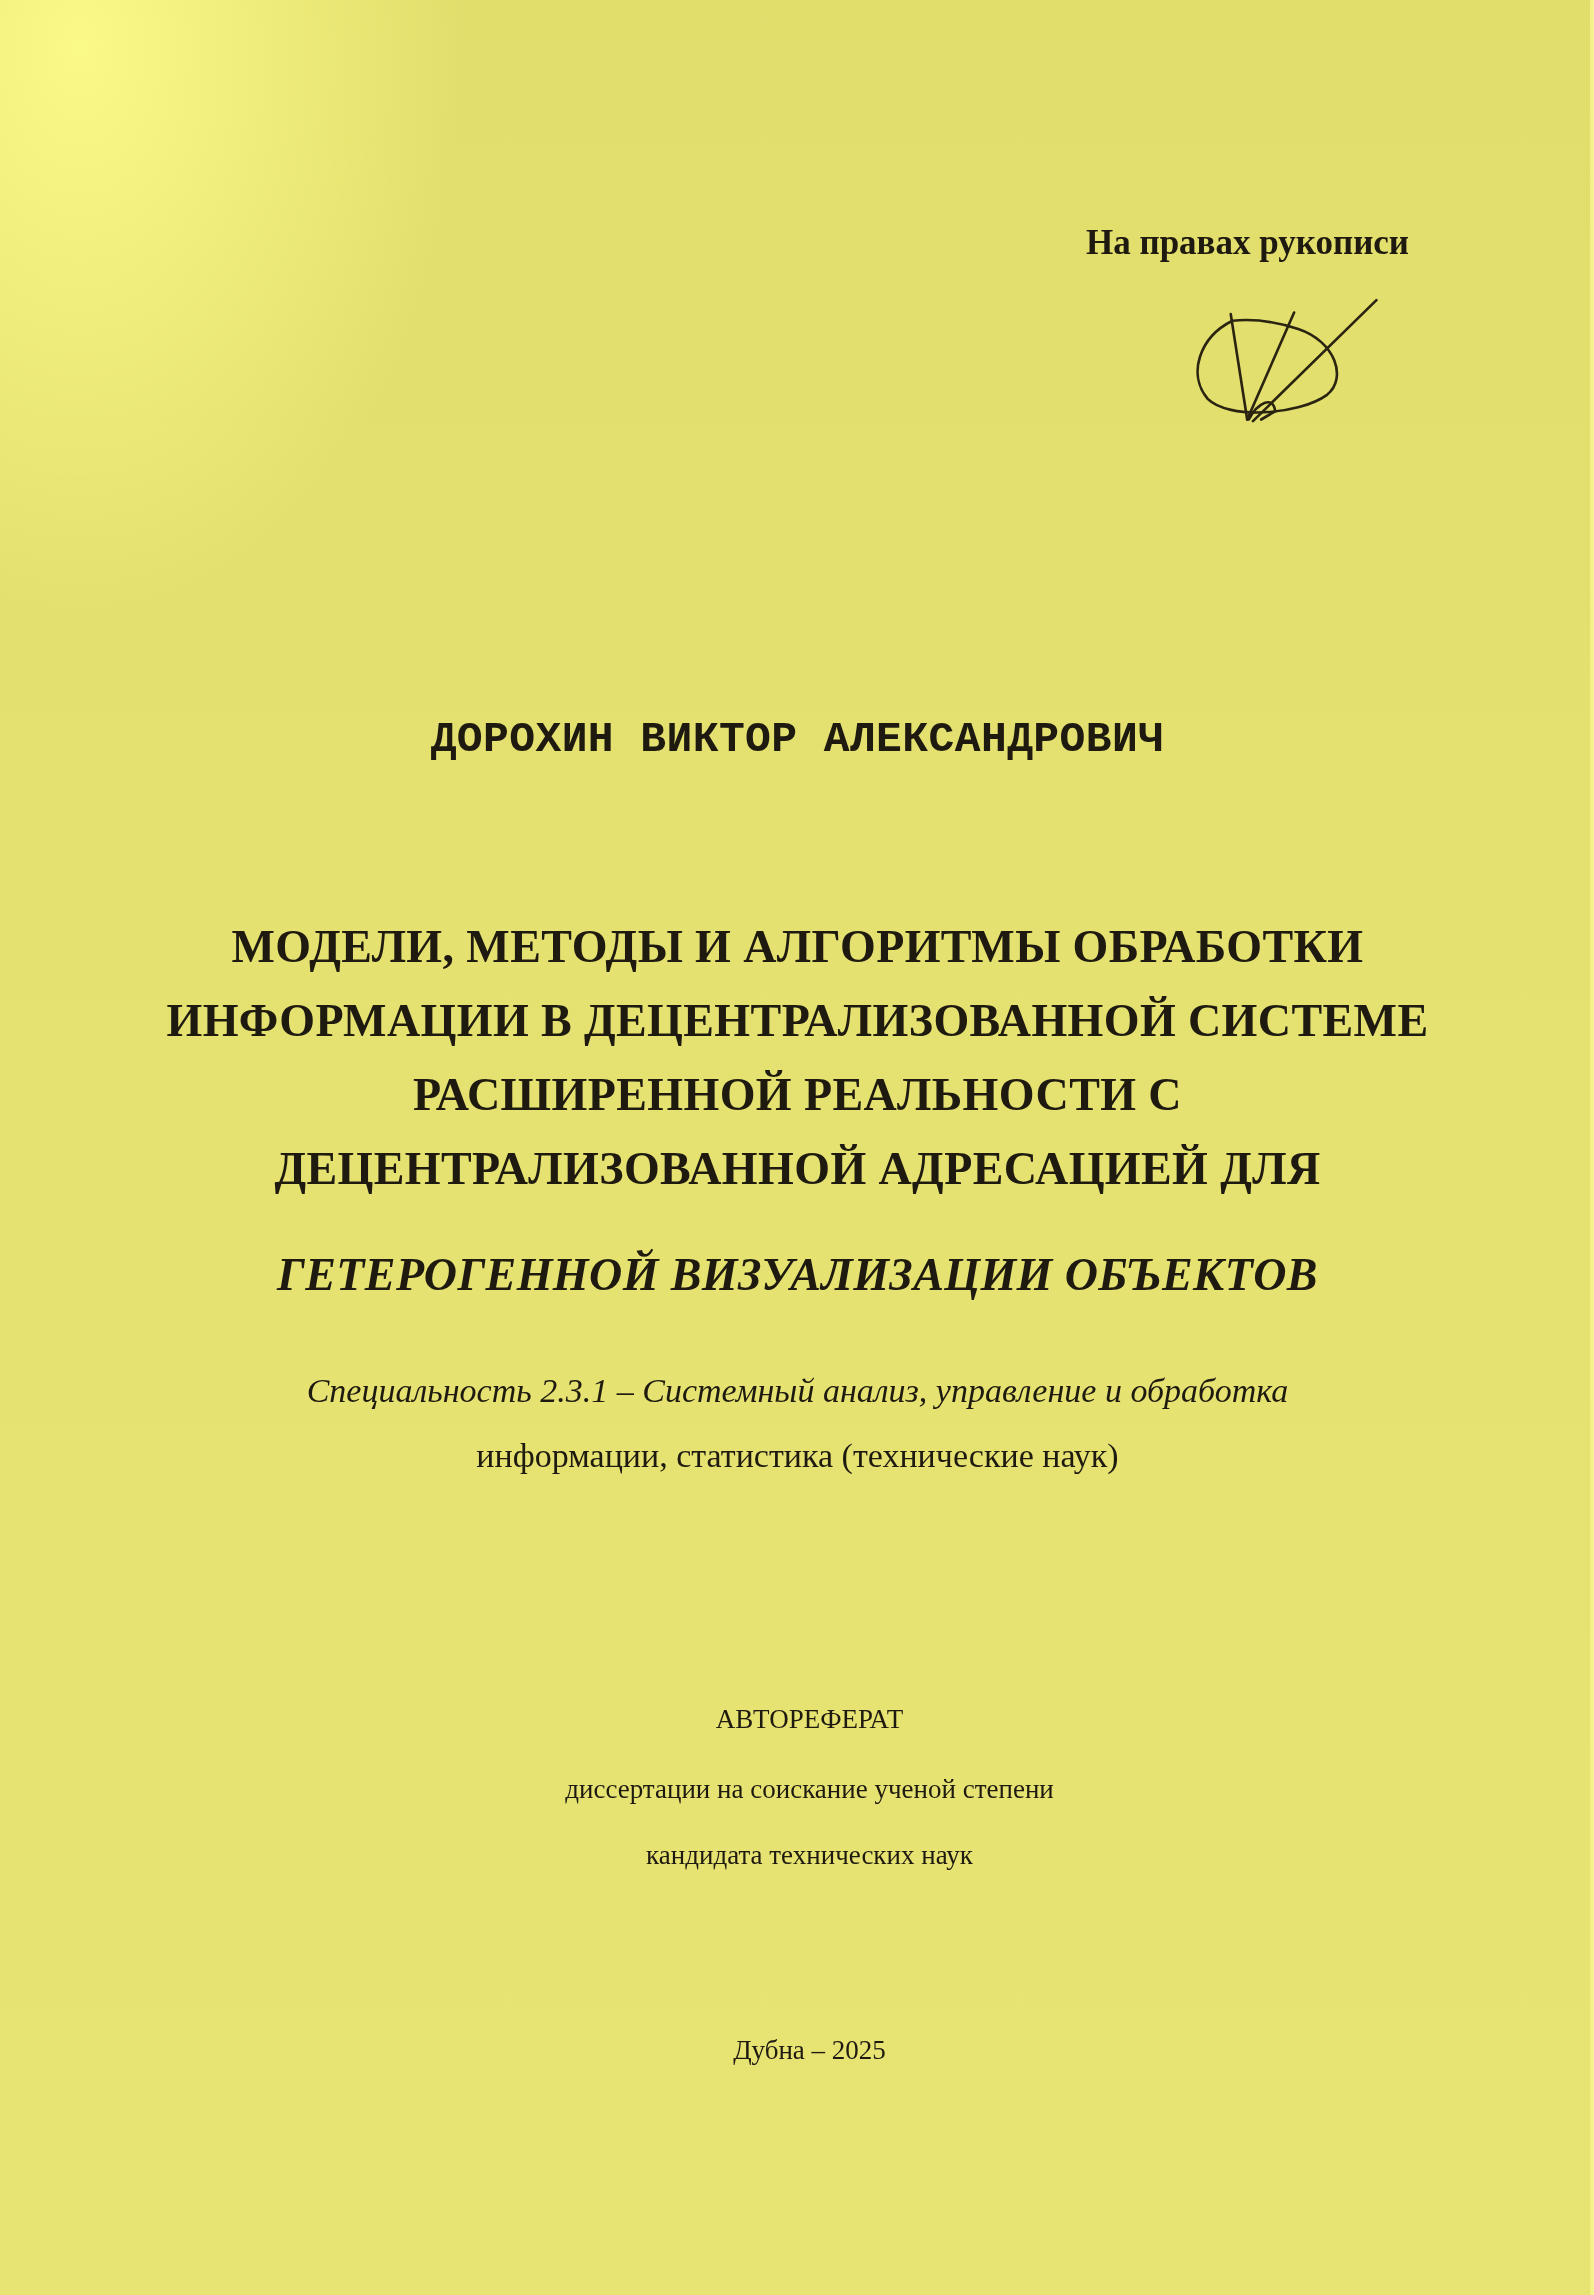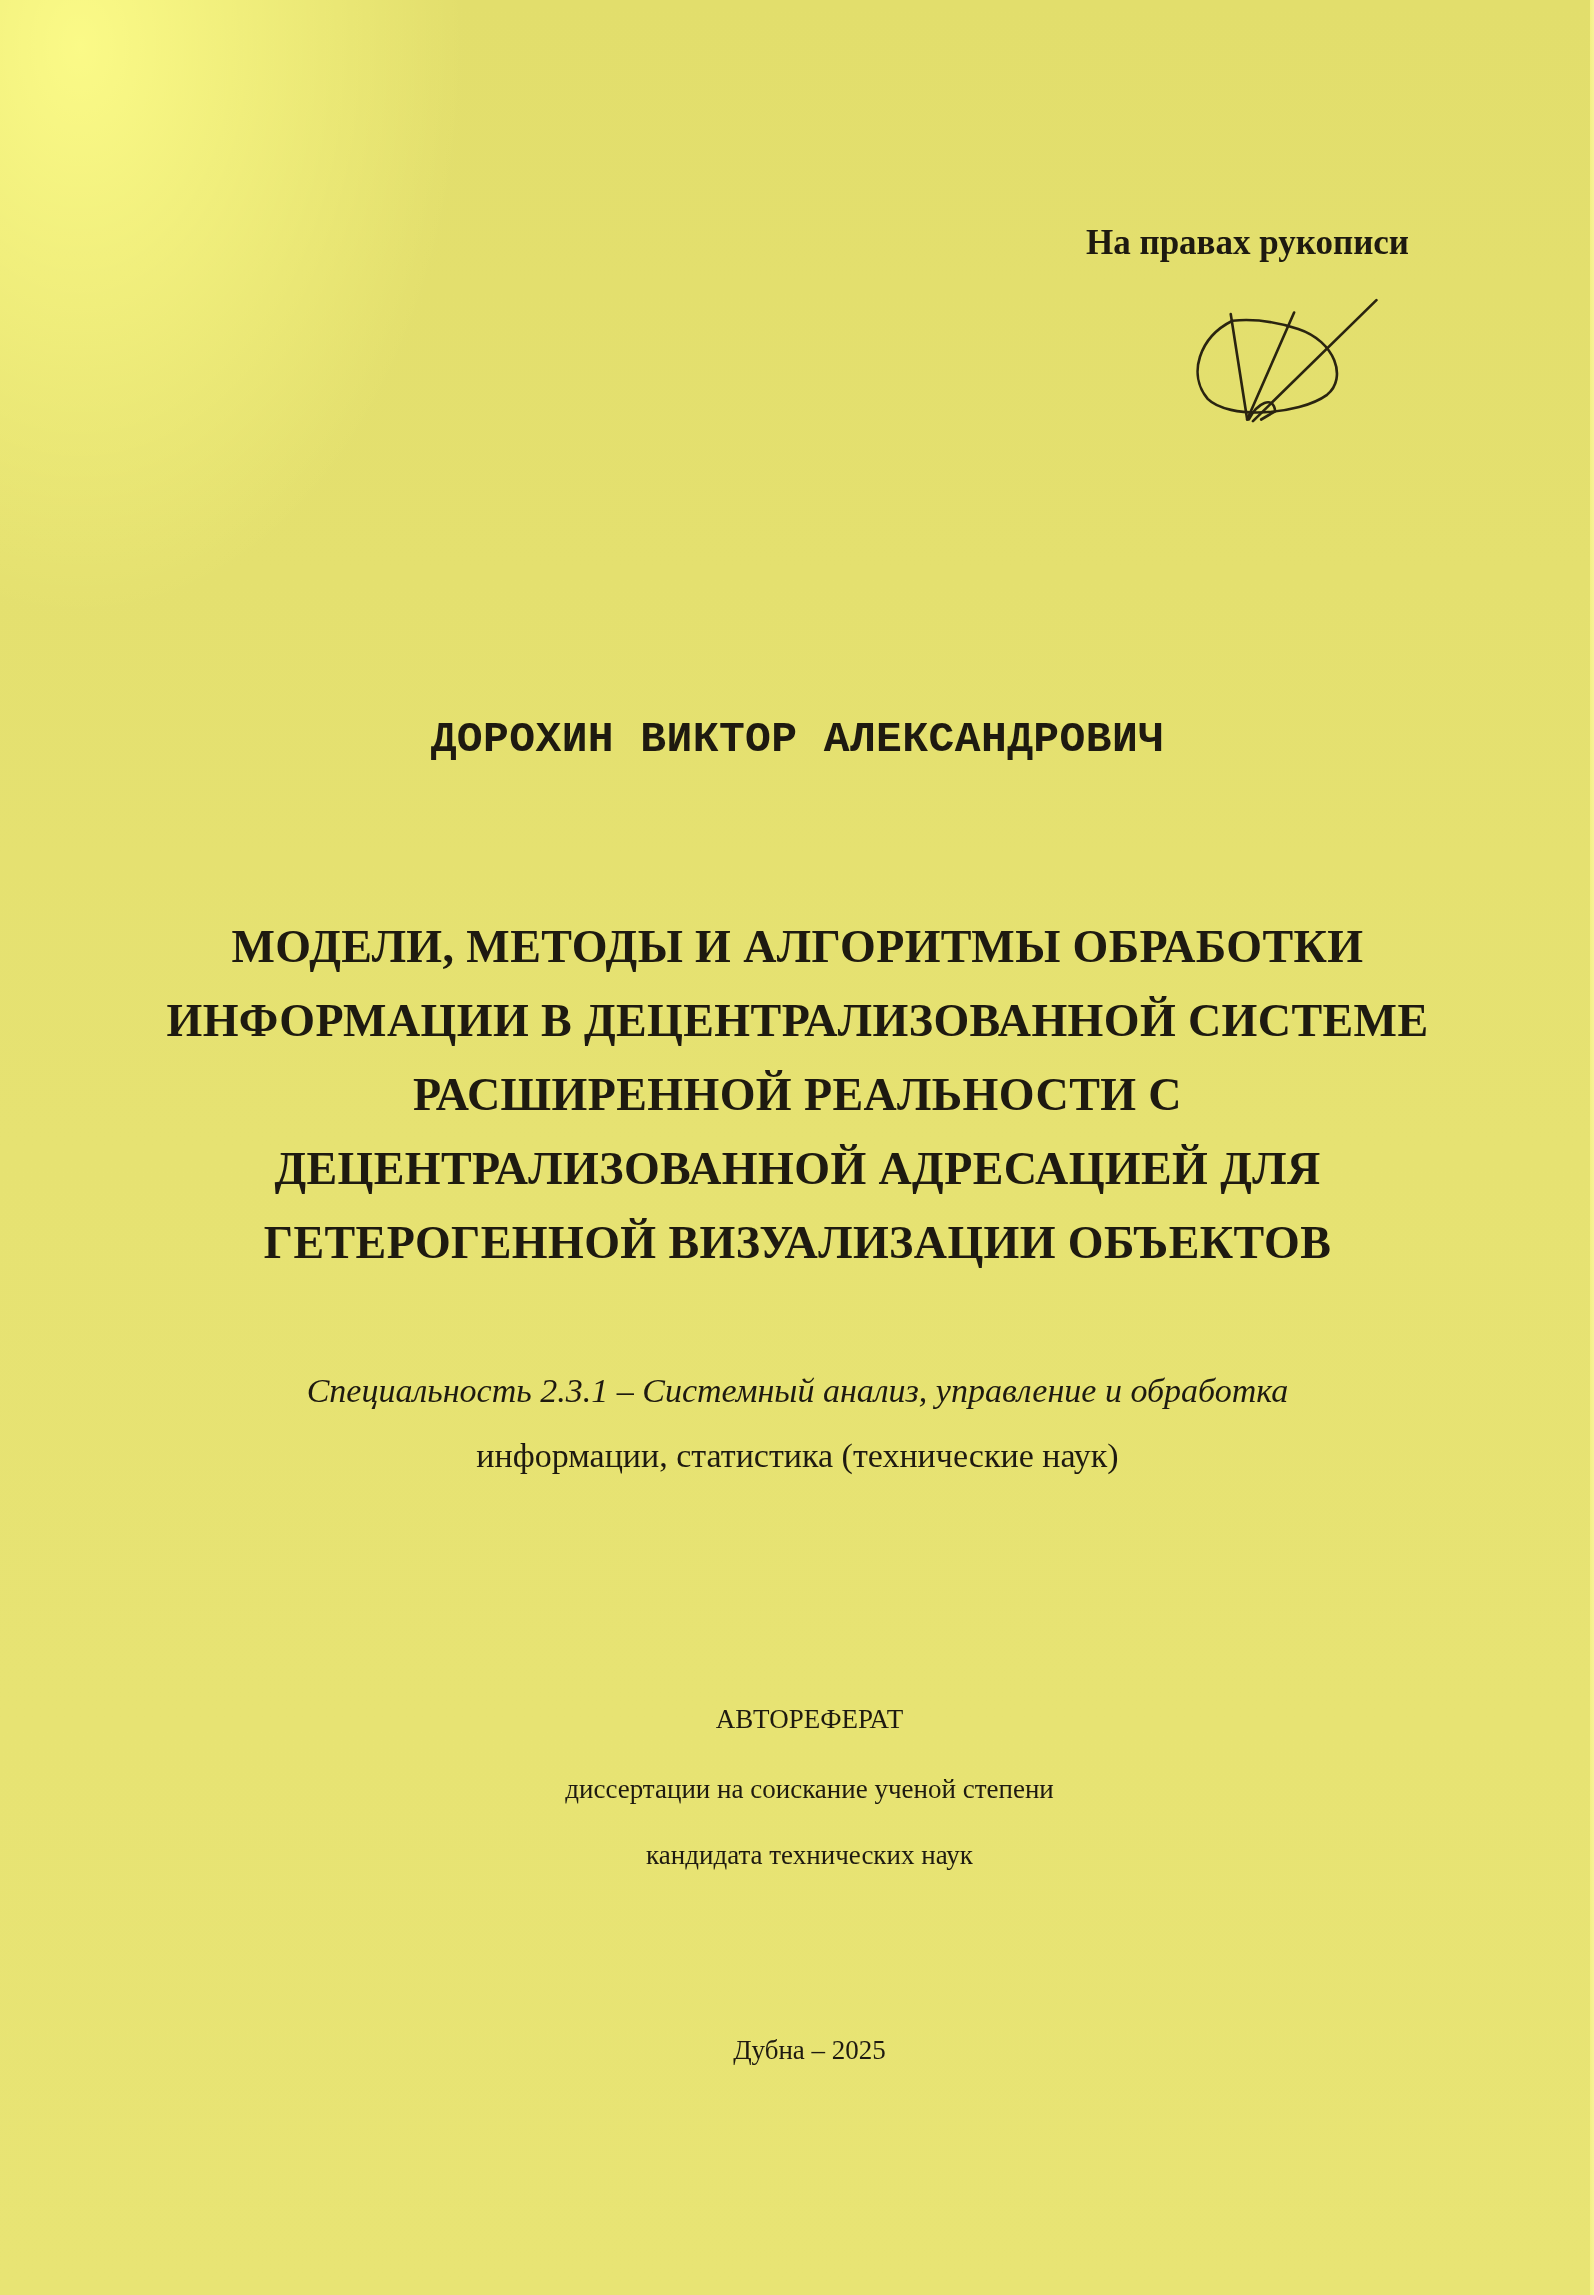--- a/index.html
+++ b/index.html
@@ -48,21 +48,21 @@
       <path d="M85 152 L 235 5"></path>
     </g>
   </svg>
 
   <div class="text-line ttl" style="top:715px; font-size:43px;font-family:Liberation Mono, monospace;">ДОРОХИН ВИКТОР АЛЕКСАНДРОВИЧ</div>
 
   <div class="text-line ttl" style="top:920px;">МОДЕЛИ, МЕТОДЫ И АЛГОРИТМЫ ОБРАБОТКИ</div>
   <div class="text-line ttl" style="top:994px;">ИНФОРМАЦИИ В ДЕЦЕНТРАЛИЗОВАННОЙ СИСТЕМЕ</div>
   <div class="text-line ttl" style="top:1068px;">РАСШИРЕННОЙ РЕАЛЬНОСТИ С</div>
   <div class="text-line ttl" style="top:1142px;">ДЕЦЕНТРАЛИЗОВАННОЙ АДРЕСАЦИЕЙ ДЛЯ</div>
-  <div class="text-line ttl" style="top:1216px;">ГЕТЕРОГЕННОЙ ВИЗУАЛИЗАЦИИ ОБЪЕКТОВ</div>
+  <div class="text-line ttl" style="top:1248px;font-style:italic;">ГЕТЕРОГЕННОЙ ВИЗУАЛИЗАЦИИ ОБЪЕКТОВ</div>
 
   <div class="text-line spec" style="top:1372px;font-style:italic;">Специальность 2.3.1 – Системный анализ, управление и обработка</div>
   <div class="text-line spec" style="top:1437px;">информации, статистика (технические наук)</div>
 
   <div class="text-line abs" style="top:1704px;">АВТОРЕФЕРАТ</div>
   <div class="text-line abs" style="top:1774px;">диссертации на соискание ученой степени</div>
   <div class="text-line abs" style="top:1840px;">кандидата технических наук</div>
 
   <div class="text-line abs" style="top:2035px;">Дубна – 2025</div>
 </div>

